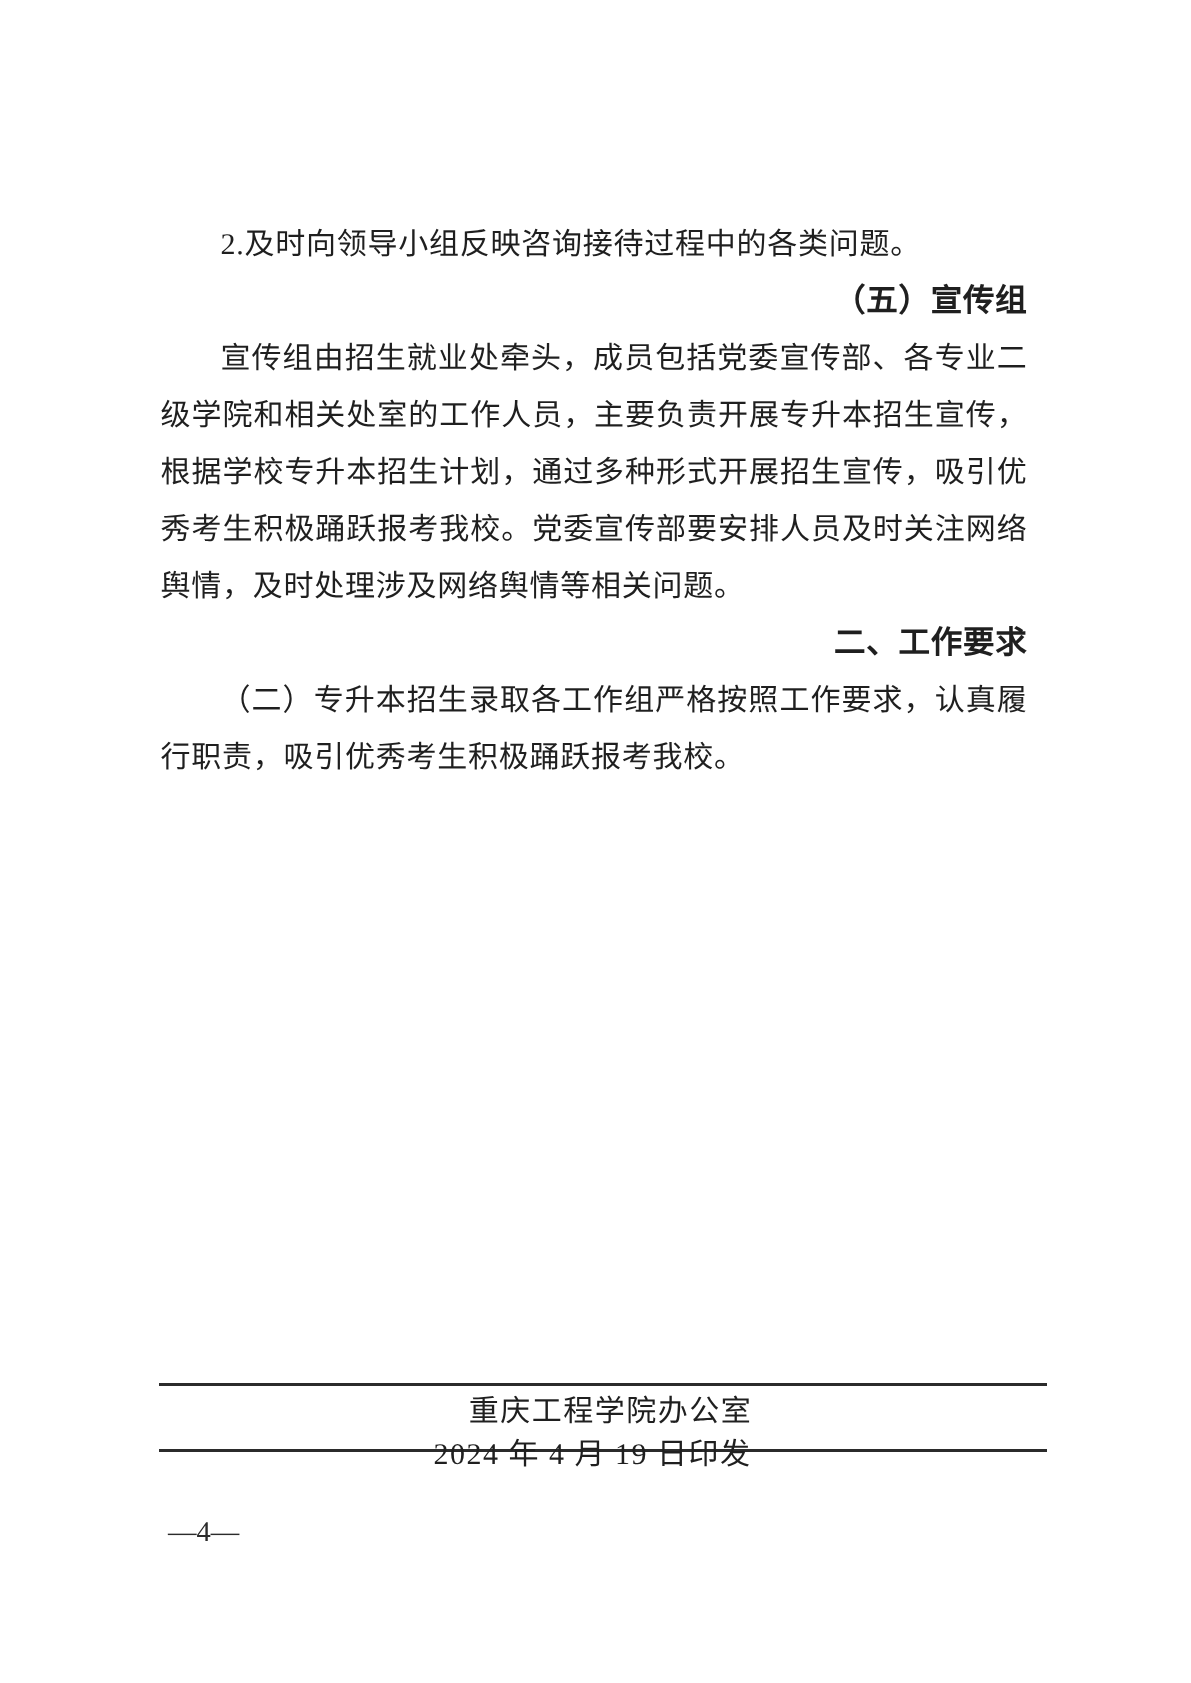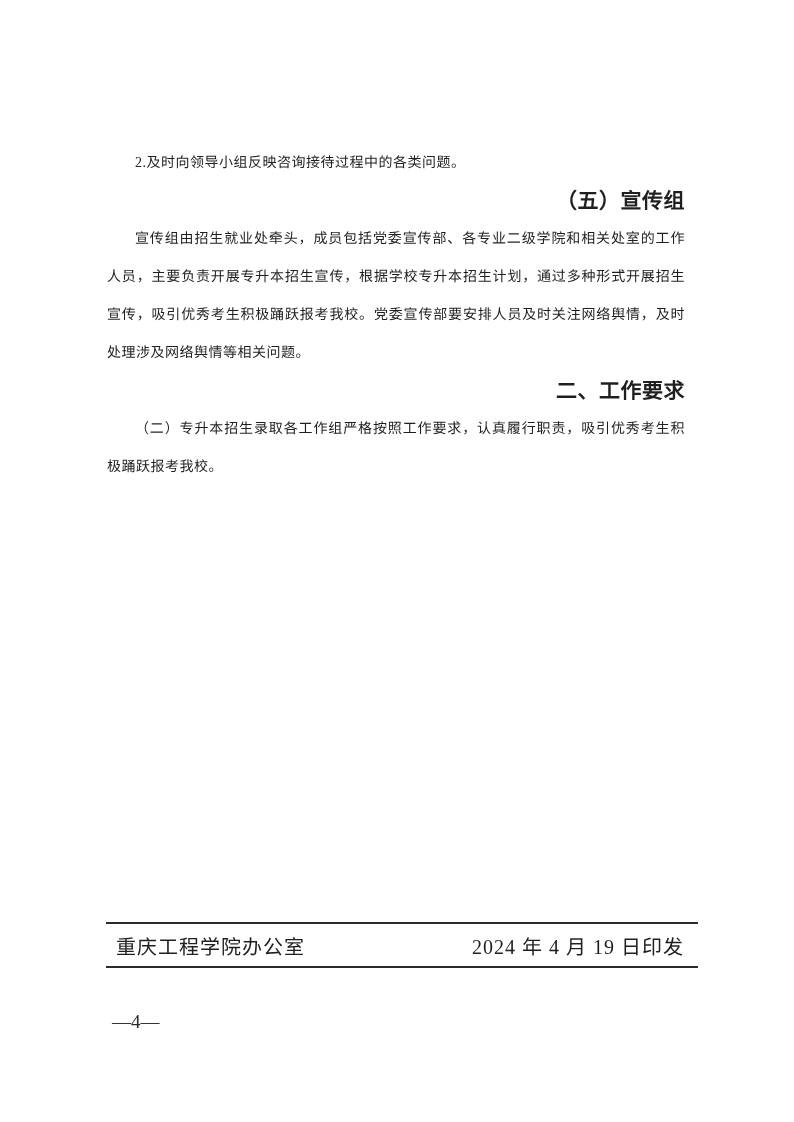--- a/index.html
+++ b/index.html
@@ -18,21 +18,21 @@
     overflow: hidden;
   }
   .content {
     position: absolute;
     left: 107px;
     top: 144px;
     width: 578px;
   }
   .para {
     margin: 0;
-    font-size: 14px;
+    font-size: 20px;
     line-height: 38px;
     text-align: justify;
     text-justify: inter-ideograph;
     text-indent: 2em;
     letter-spacing: 0.5px;
   }
   .heading {
     margin: 0;
     font-size: 21px;
     line-height: 38px;
@@ -48,20 +48,21 @@
     top: 922px;
     width: 592px;
     height: 42px;
     border-top: 2px solid #2b2b2b;
     border-bottom: 2px solid #2b2b2b;
     display: flex;
     align-items: center;
     justify-content: space-between;
     font-size: 20px;
     letter-spacing: 1px;
+    flex-direction: column;
   }
   .issuer {
     padding-left: 10px;
   }
   .print-date {
     padding-right: 14px;
   }
   .page-number {
     position: absolute;
     left: 112px;

